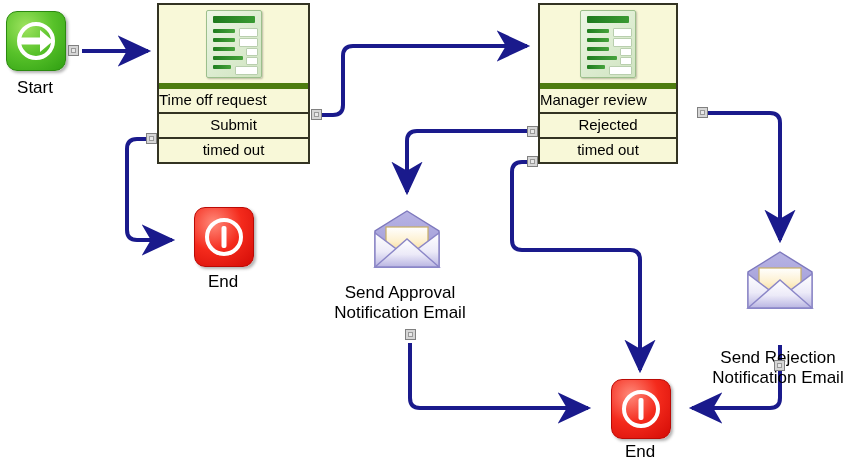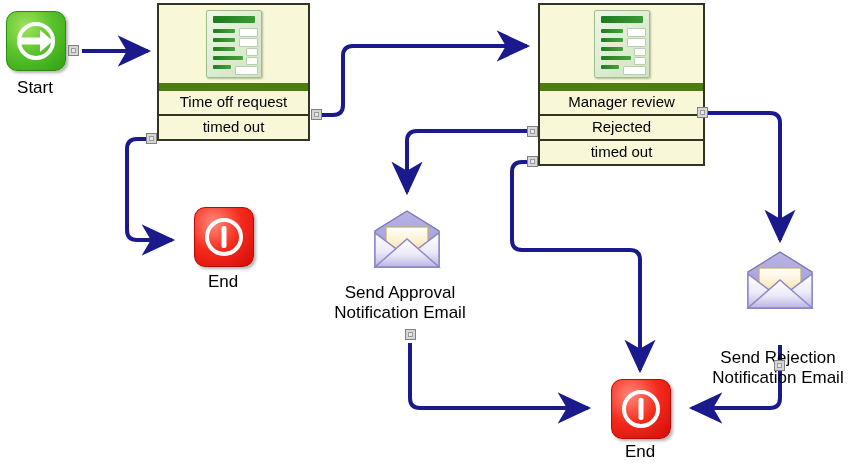--- a/index.html
+++ b/index.html
@@ -35,22 +35,22 @@
     font-size: 15px;
     color: #000000;
   }
   .task-icon-row {
     height: 78px;
     display: flex;
     align-items: center;
     justify-content: center;
   }
   .task-title {
-    border-top: 8px solid #4d7c0f;
-    text-align: center;
+    border-top: 6px solid #4d7c0f;
+    text-align: left;
     line-height: 22px;
     height: 23px;
     white-space: nowrap;
     overflow: hidden;
   }
   .task-row {
     border-top: 2px solid #333322;
     text-align: center;
     line-height: 22px;
     height: 23px;
@@ -226,30 +226,31 @@
         <div class="fi-bar" style="top:45px; width:30px;"></div>
         <div class="fi-bar" style="top:54px; width:18px;"></div>
         <div class="fi-box" style="left:32px; top:17px; width:17px; height:7px;"></div>
         <div class="fi-box" style="left:32px; top:27px; width:17px; height:7px;"></div>
         <div class="fi-box" style="left:39px; top:37px; width:10px; height:6px;"></div>
         <div class="fi-box" style="left:39px; top:46px; width:10px; height:6px;"></div>
         <div class="fi-box" style="left:28px; top:55px; width:21px; height:7px;"></div>
       </div>
     </div>
     <div class="task-title">Time off request</div>
+    <div class="task-row">Submit</div>
     <div class="task-row">timed out</div>
   </div>
   <div class="port" style="left:311px; top:109px;">
       <i></i>
     </div>
   <div class="port" style="left:146px; top:133px;">
       <i></i>
     </div>
 
-  <div class="task" style="left:538px; top:3px; width:167px;">
+  <div class="task" style="left:538px; top:3px; width:140px;">
     <div class="task-icon-row">
       <div class="form-icon">
         <div class="fi-head"></div>
         <div class="fi-bar" style="top:18px; width:22px;"></div>
         <div class="fi-bar" style="top:27px; width:22px;"></div>
         <div class="fi-bar" style="top:36px; width:22px;"></div>
         <div class="fi-bar" style="top:45px; width:30px;"></div>
         <div class="fi-bar" style="top:54px; width:18px;"></div>
         <div class="fi-box" style="left:32px; top:17px; width:17px; height:7px;"></div>
         <div class="fi-box" style="left:32px; top:27px; width:17px; height:7px;"></div>

